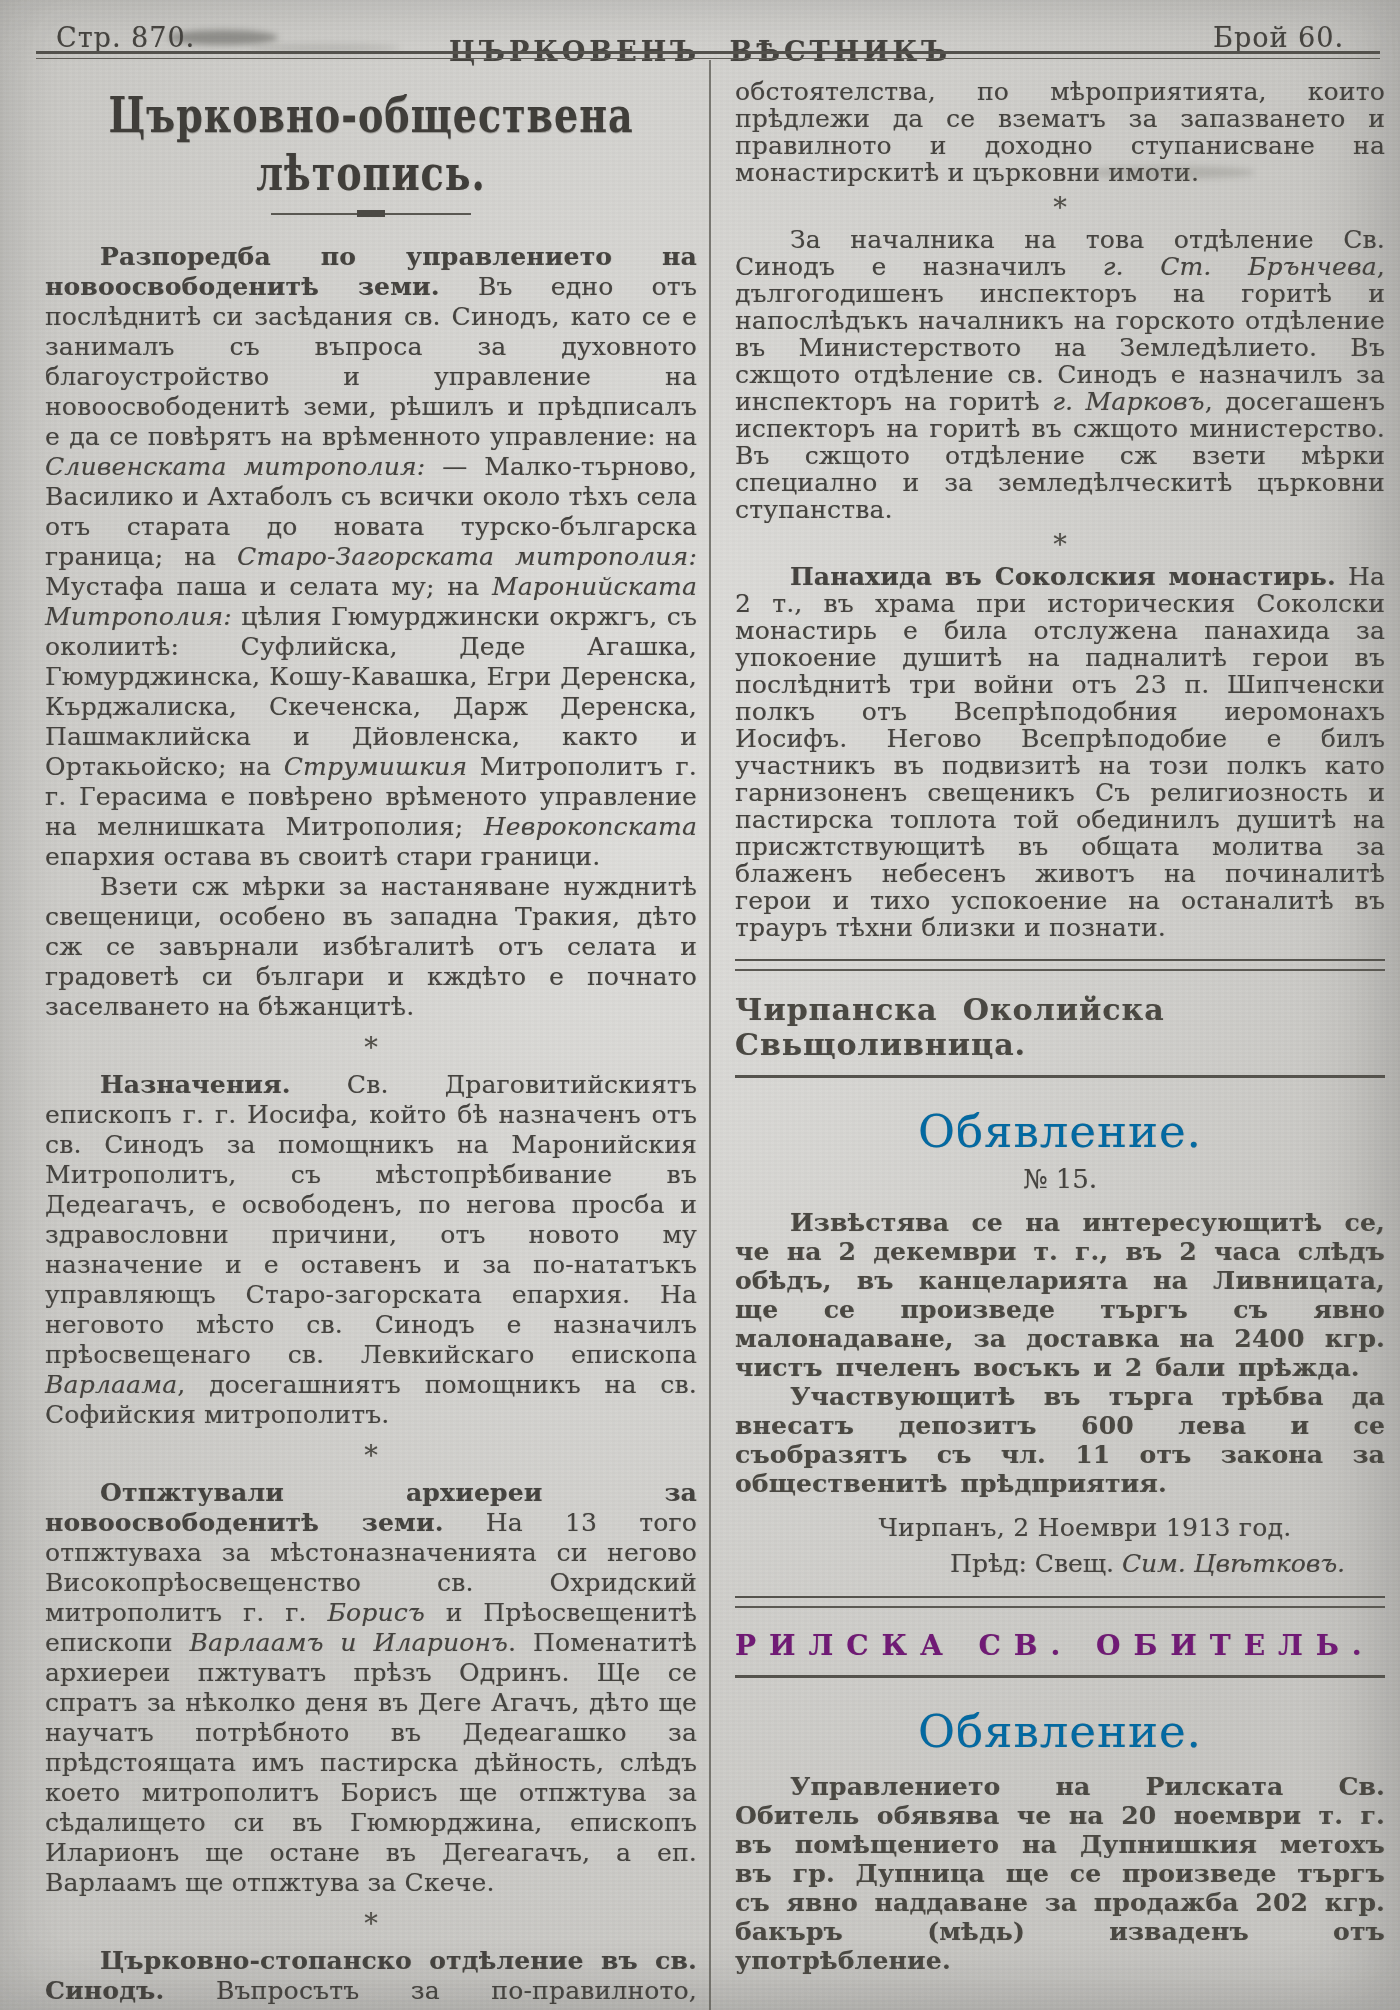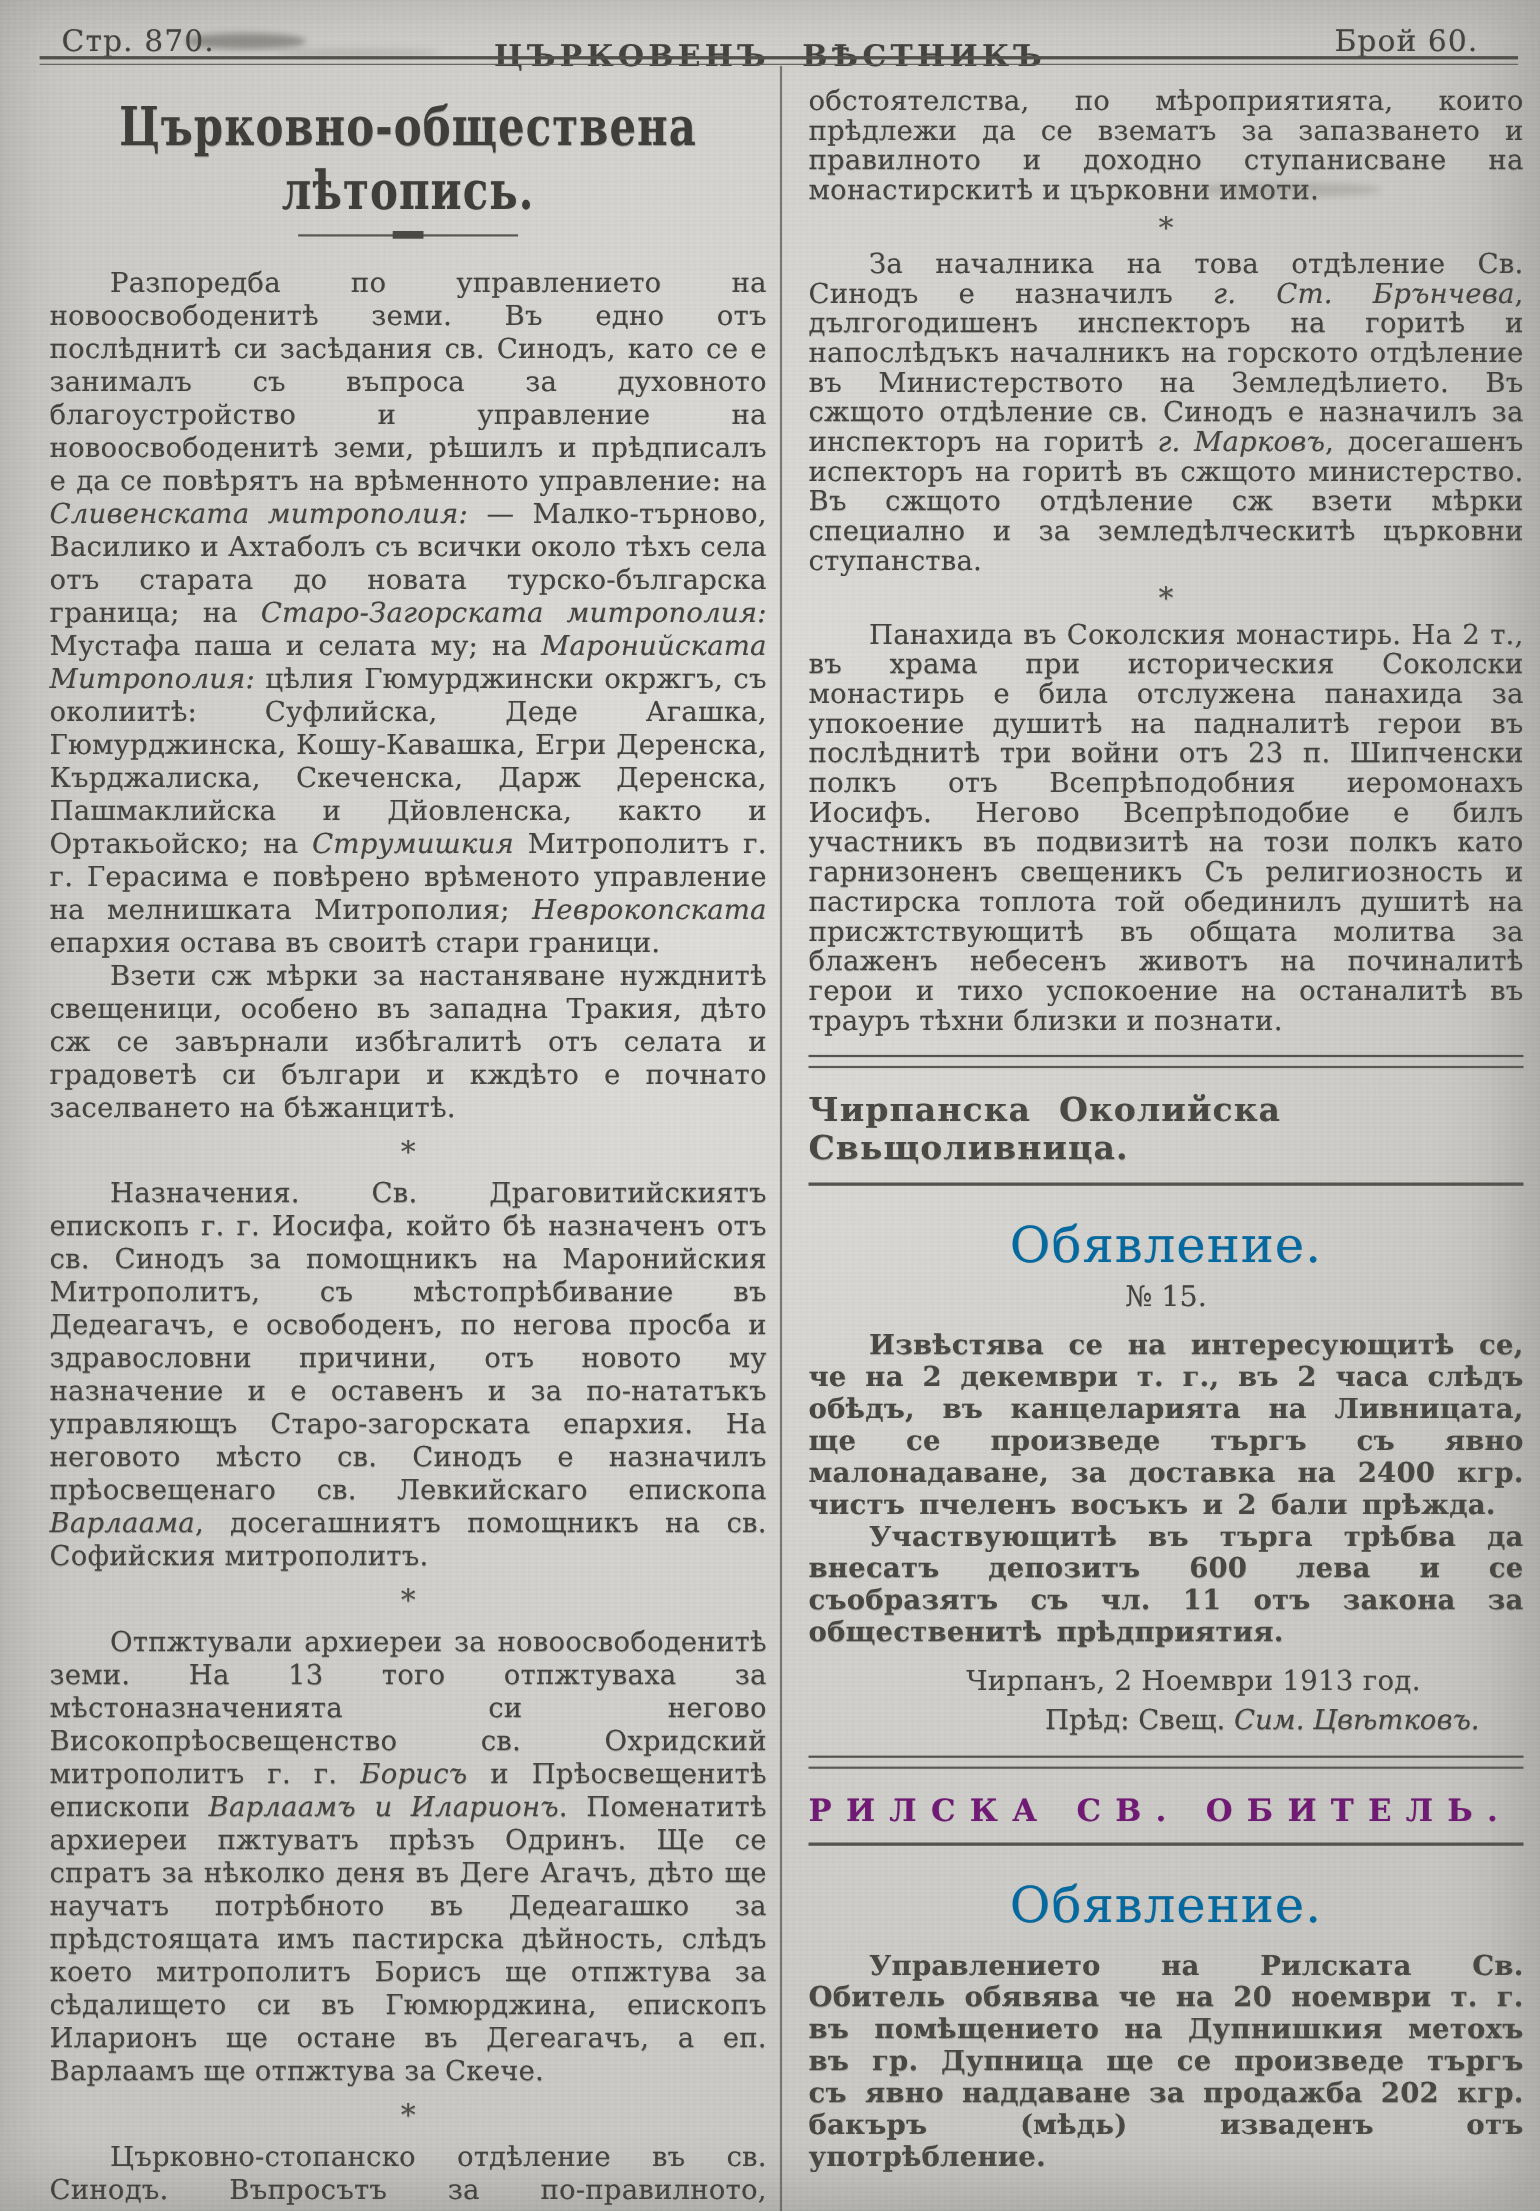--- a/index.html
+++ b/index.html
@@ -32,21 +32,21 @@
   .ornament{margin:34px auto 24px;width:200px;height:8px;position:relative;}
   .ornament .line{position:absolute;top:3px;left:0;right:0;height:2px;background:#5a5852;}
   .ornament .bar{position:absolute;top:0;left:50%;margin-left:-14px;width:28px;height:7px;background:#4b4944;}
 
   p{margin:0;}
   .para{font-size:25px;text-align:justify;text-indent:55px;letter-spacing:.2px;}
   .lead{line-height:30px;}
   .news{line-height:27px;}
   .ann{line-height:29px;font-weight:bold;word-spacing:4px;color:#4a4842;}
   .noindent{text-indent:0;}
-  .b{font-weight:normal;}
+  .b{font-weight:bold;}
   .i{font-style:italic;}
   .star{text-align:center;font-size:27px;line-height:26px;margin:9px 0 5px;color:#504e48;}
   .col-left .star{margin:13px 0 9px;}
 
   .rule2{height:8px;border-top:2px solid #55534d;border-bottom:2px solid #5b5953;margin:18px 0 0;}
   .rule1{height:3px;background:#55534d;margin:13px 0 0;}
   .h-sect{margin:21px 0 0;text-align:left;font-size:30px;font-weight:bold;word-spacing:14px;letter-spacing:1px;color:#4a4842;}
   .h-caps{margin:21px 0 0;text-align:left;font-size:28px;font-weight:bold;letter-spacing:13px;color:#701a75;}
   .h-ann{margin:27px 0 0;text-align:center;font-size:45px;font-weight:normal;letter-spacing:1px;color:#0369a1;}
   .h-no{margin:6px 0 0;text-align:center;font-size:26px;}

